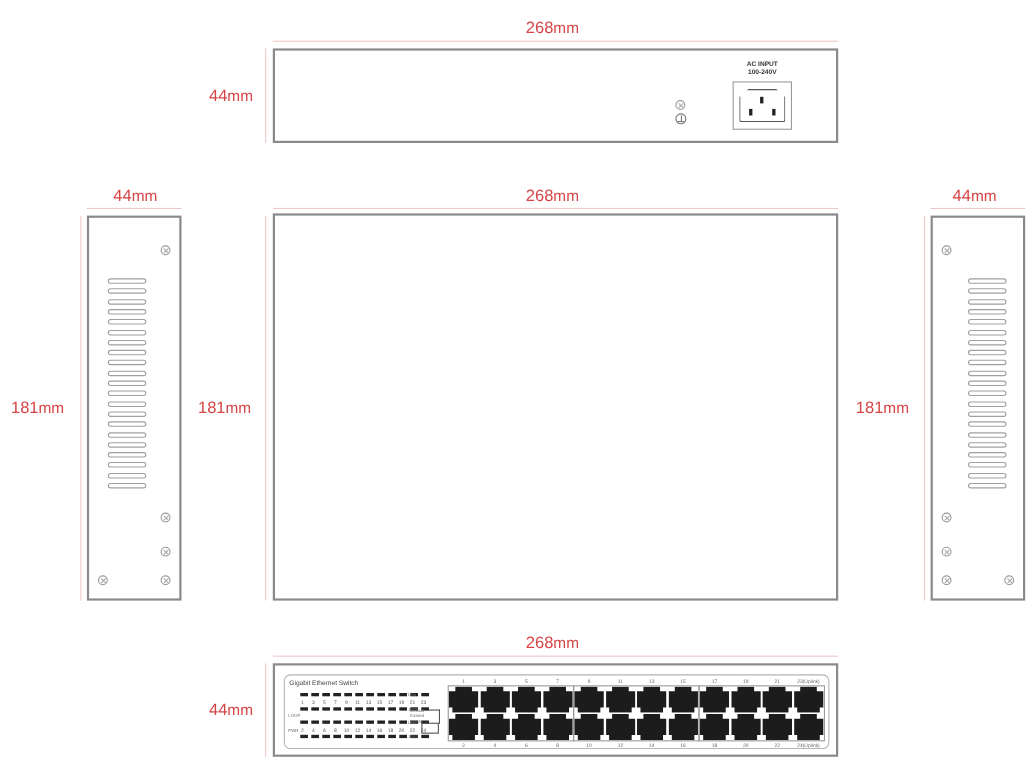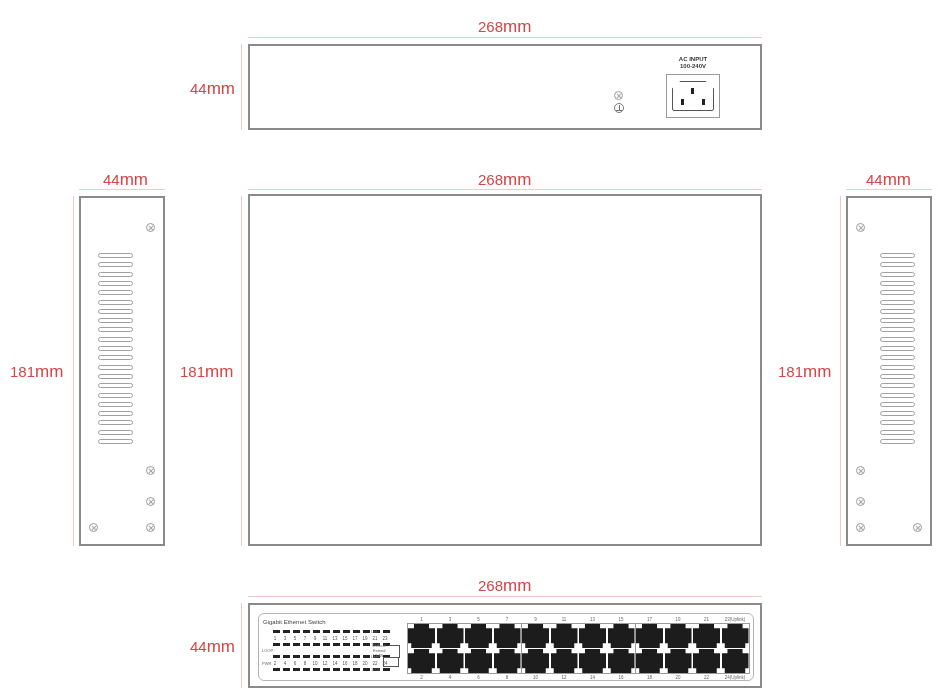--- a/index.html
+++ b/index.html
@@ -1,21 +1,21 @@
 <!DOCTYPE html>
 <html><head>
 <meta charset="utf-8">
 <style>
   html, body { margin:0; padding:0; background:#ffffff; }
   body { width:938px; height:700px; position:relative; overflow:hidden; font-family:"Liberation Sans", sans-serif; }
   .abs { position:absolute; }
   .box { position:absolute; border:2px solid #8a8a8a; background:#fff; box-sizing:border-box; }
   .dim { position:absolute; color:#d64545; font-family:"Liberation Sans", sans-serif; white-space:nowrap; line-height:1; }
   .dim .num { font-size:15px; }
-  .dim .unit { font-size:17px; }
+  .dim .unit { font-size:14px; }
   .dimline-h { position:absolute; height:0; border-top:1px solid #f0c8c8; }
   .dimline-v { position:absolute; width:0; border-left:1px solid #f0c8c8; }
   .screw { position:absolute; width:9px; height:9px; border-radius:50%; border:1px solid #9a9a9a; box-sizing:border-box; background:#fff; }
   .screw::before, .screw::after { content:""; position:absolute; left:50%; top:50%; width:6px; height:1px; background:#a8a8a8; }
   .screw::before { transform:translate(-50%,-50%) rotate(45deg); }
   .screw::after { transform:translate(-50%,-50%) rotate(-45deg); }
   .slot { position:absolute; width:35px; height:5px; border:1px solid #a0a0a0; border-radius:3px; box-sizing:border-box; background:#fff; }
   .inlet-frame { position:absolute; border:1px solid #9a9a9a; box-sizing:border-box; background:#fff; }
   .inlet-body { position:absolute; border:1.5px solid #555; box-sizing:border-box; border-radius:2px; background:#fff; }
   .pin { position:absolute; width:3px; height:6px; background:#222; }

